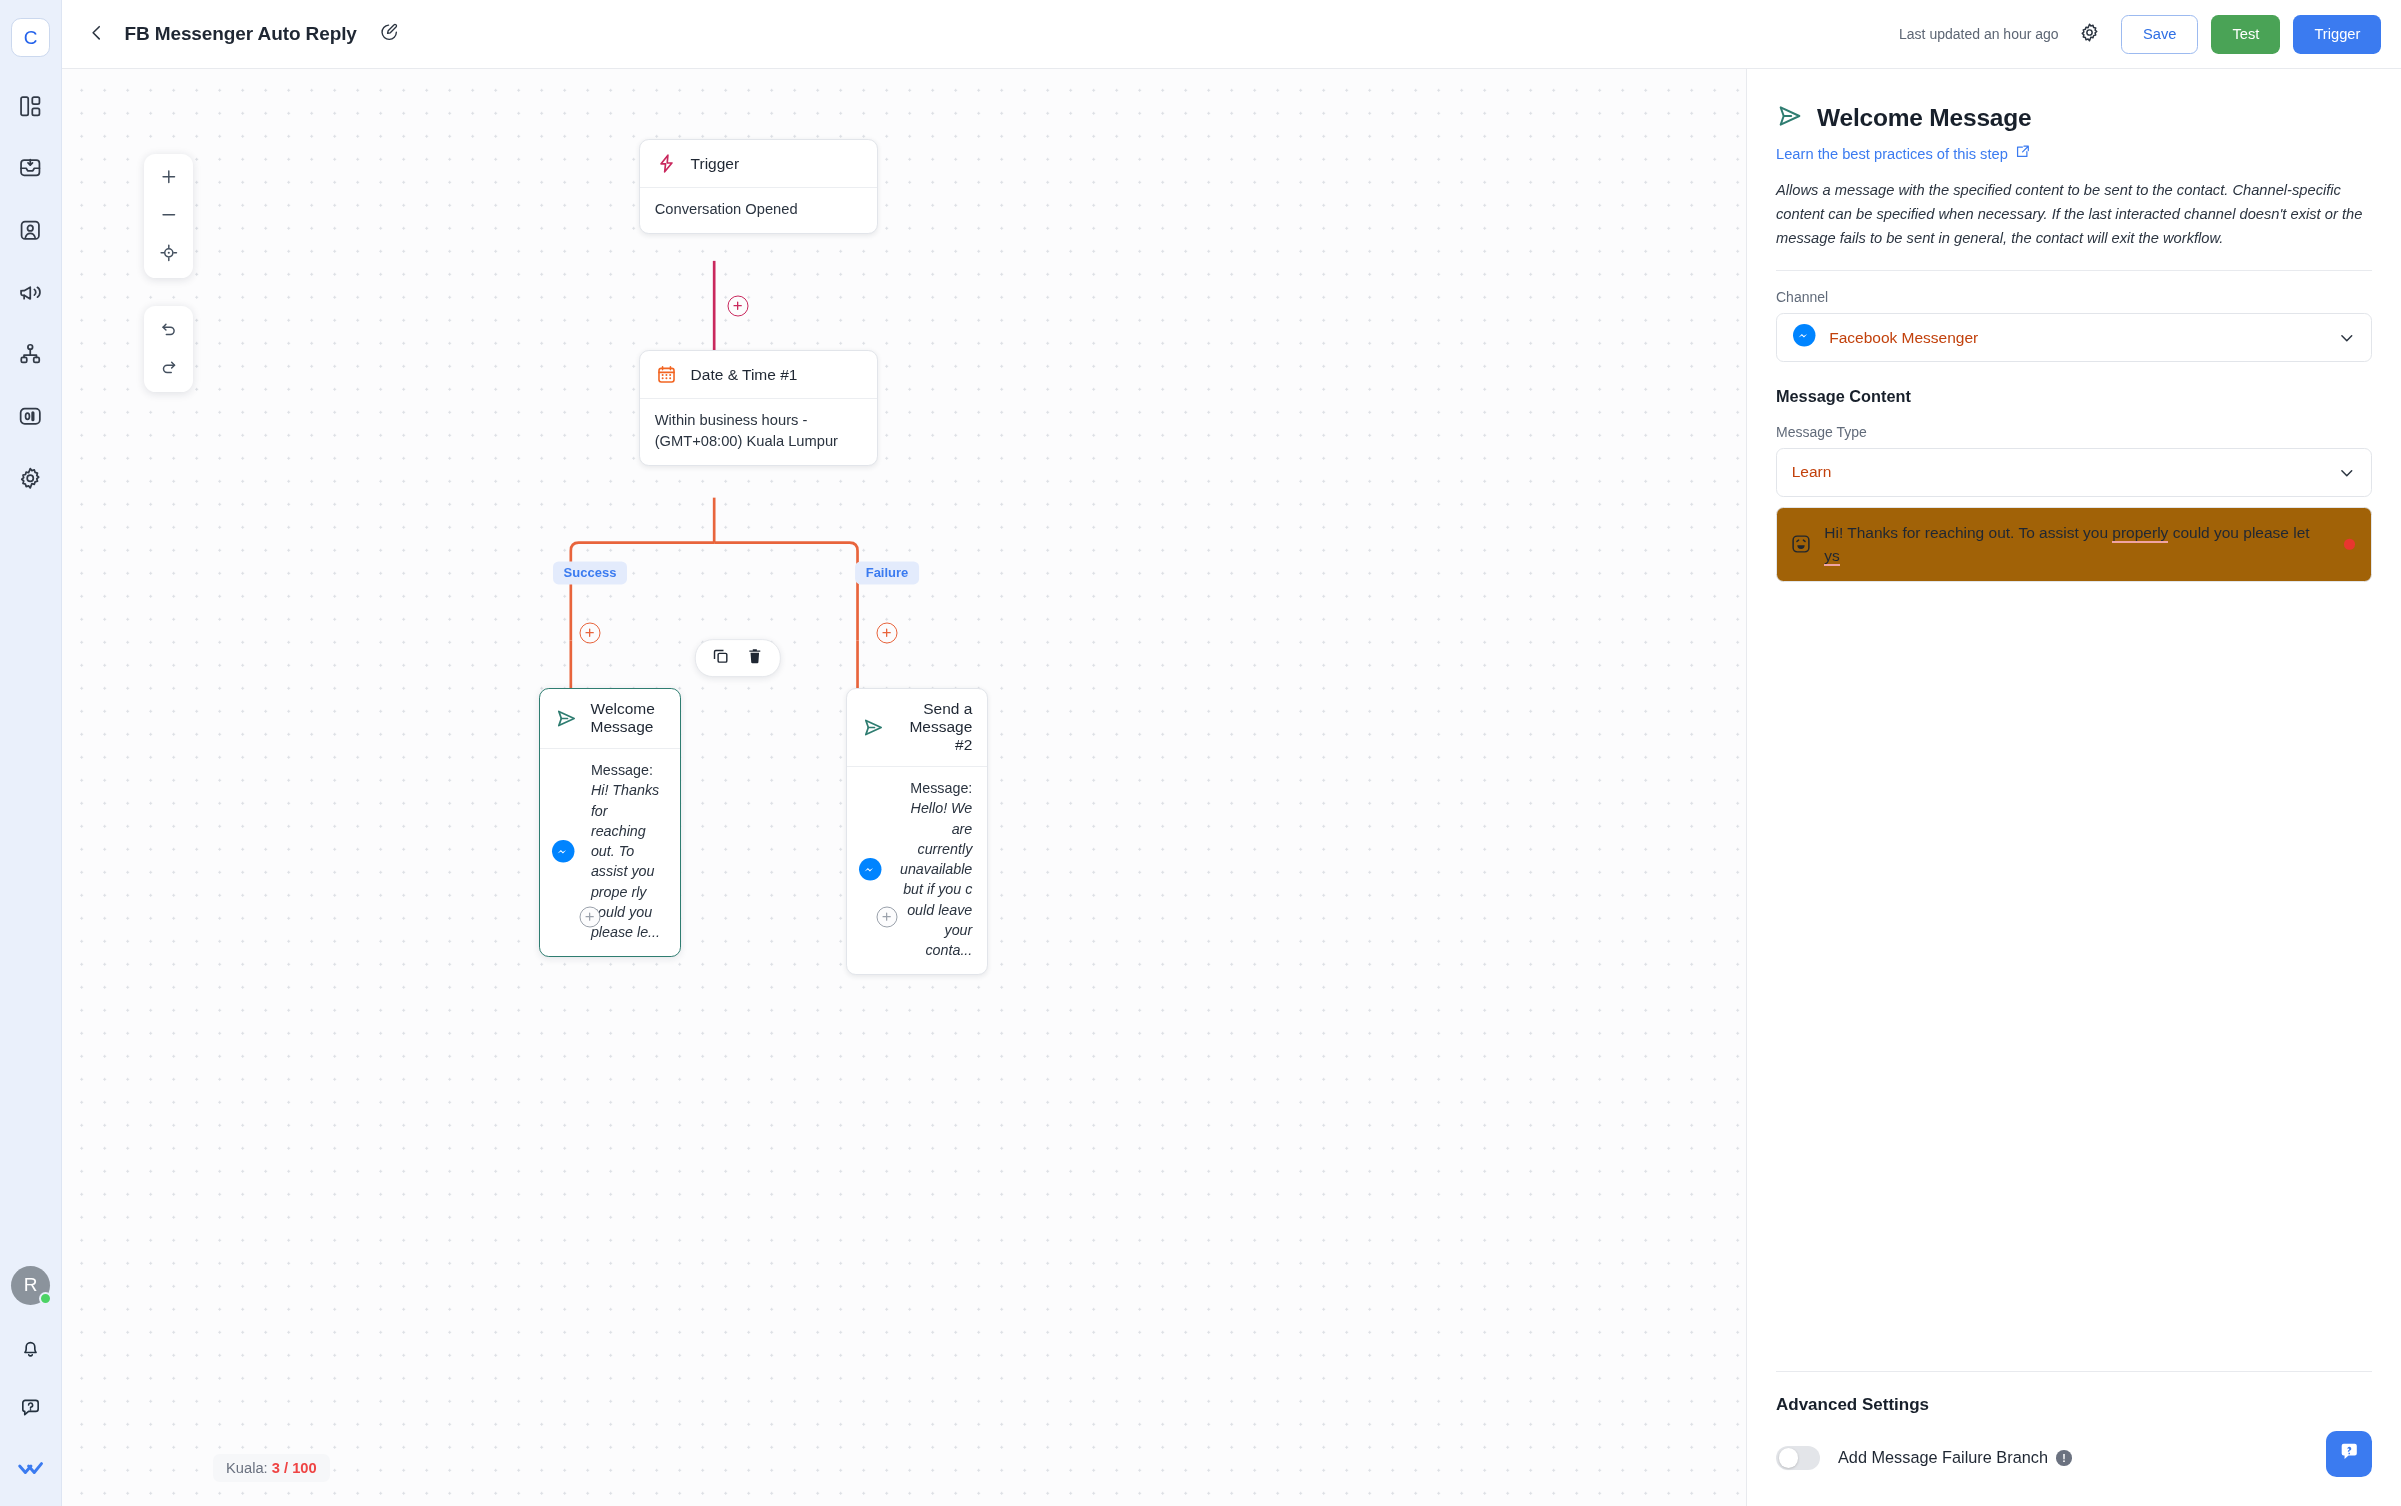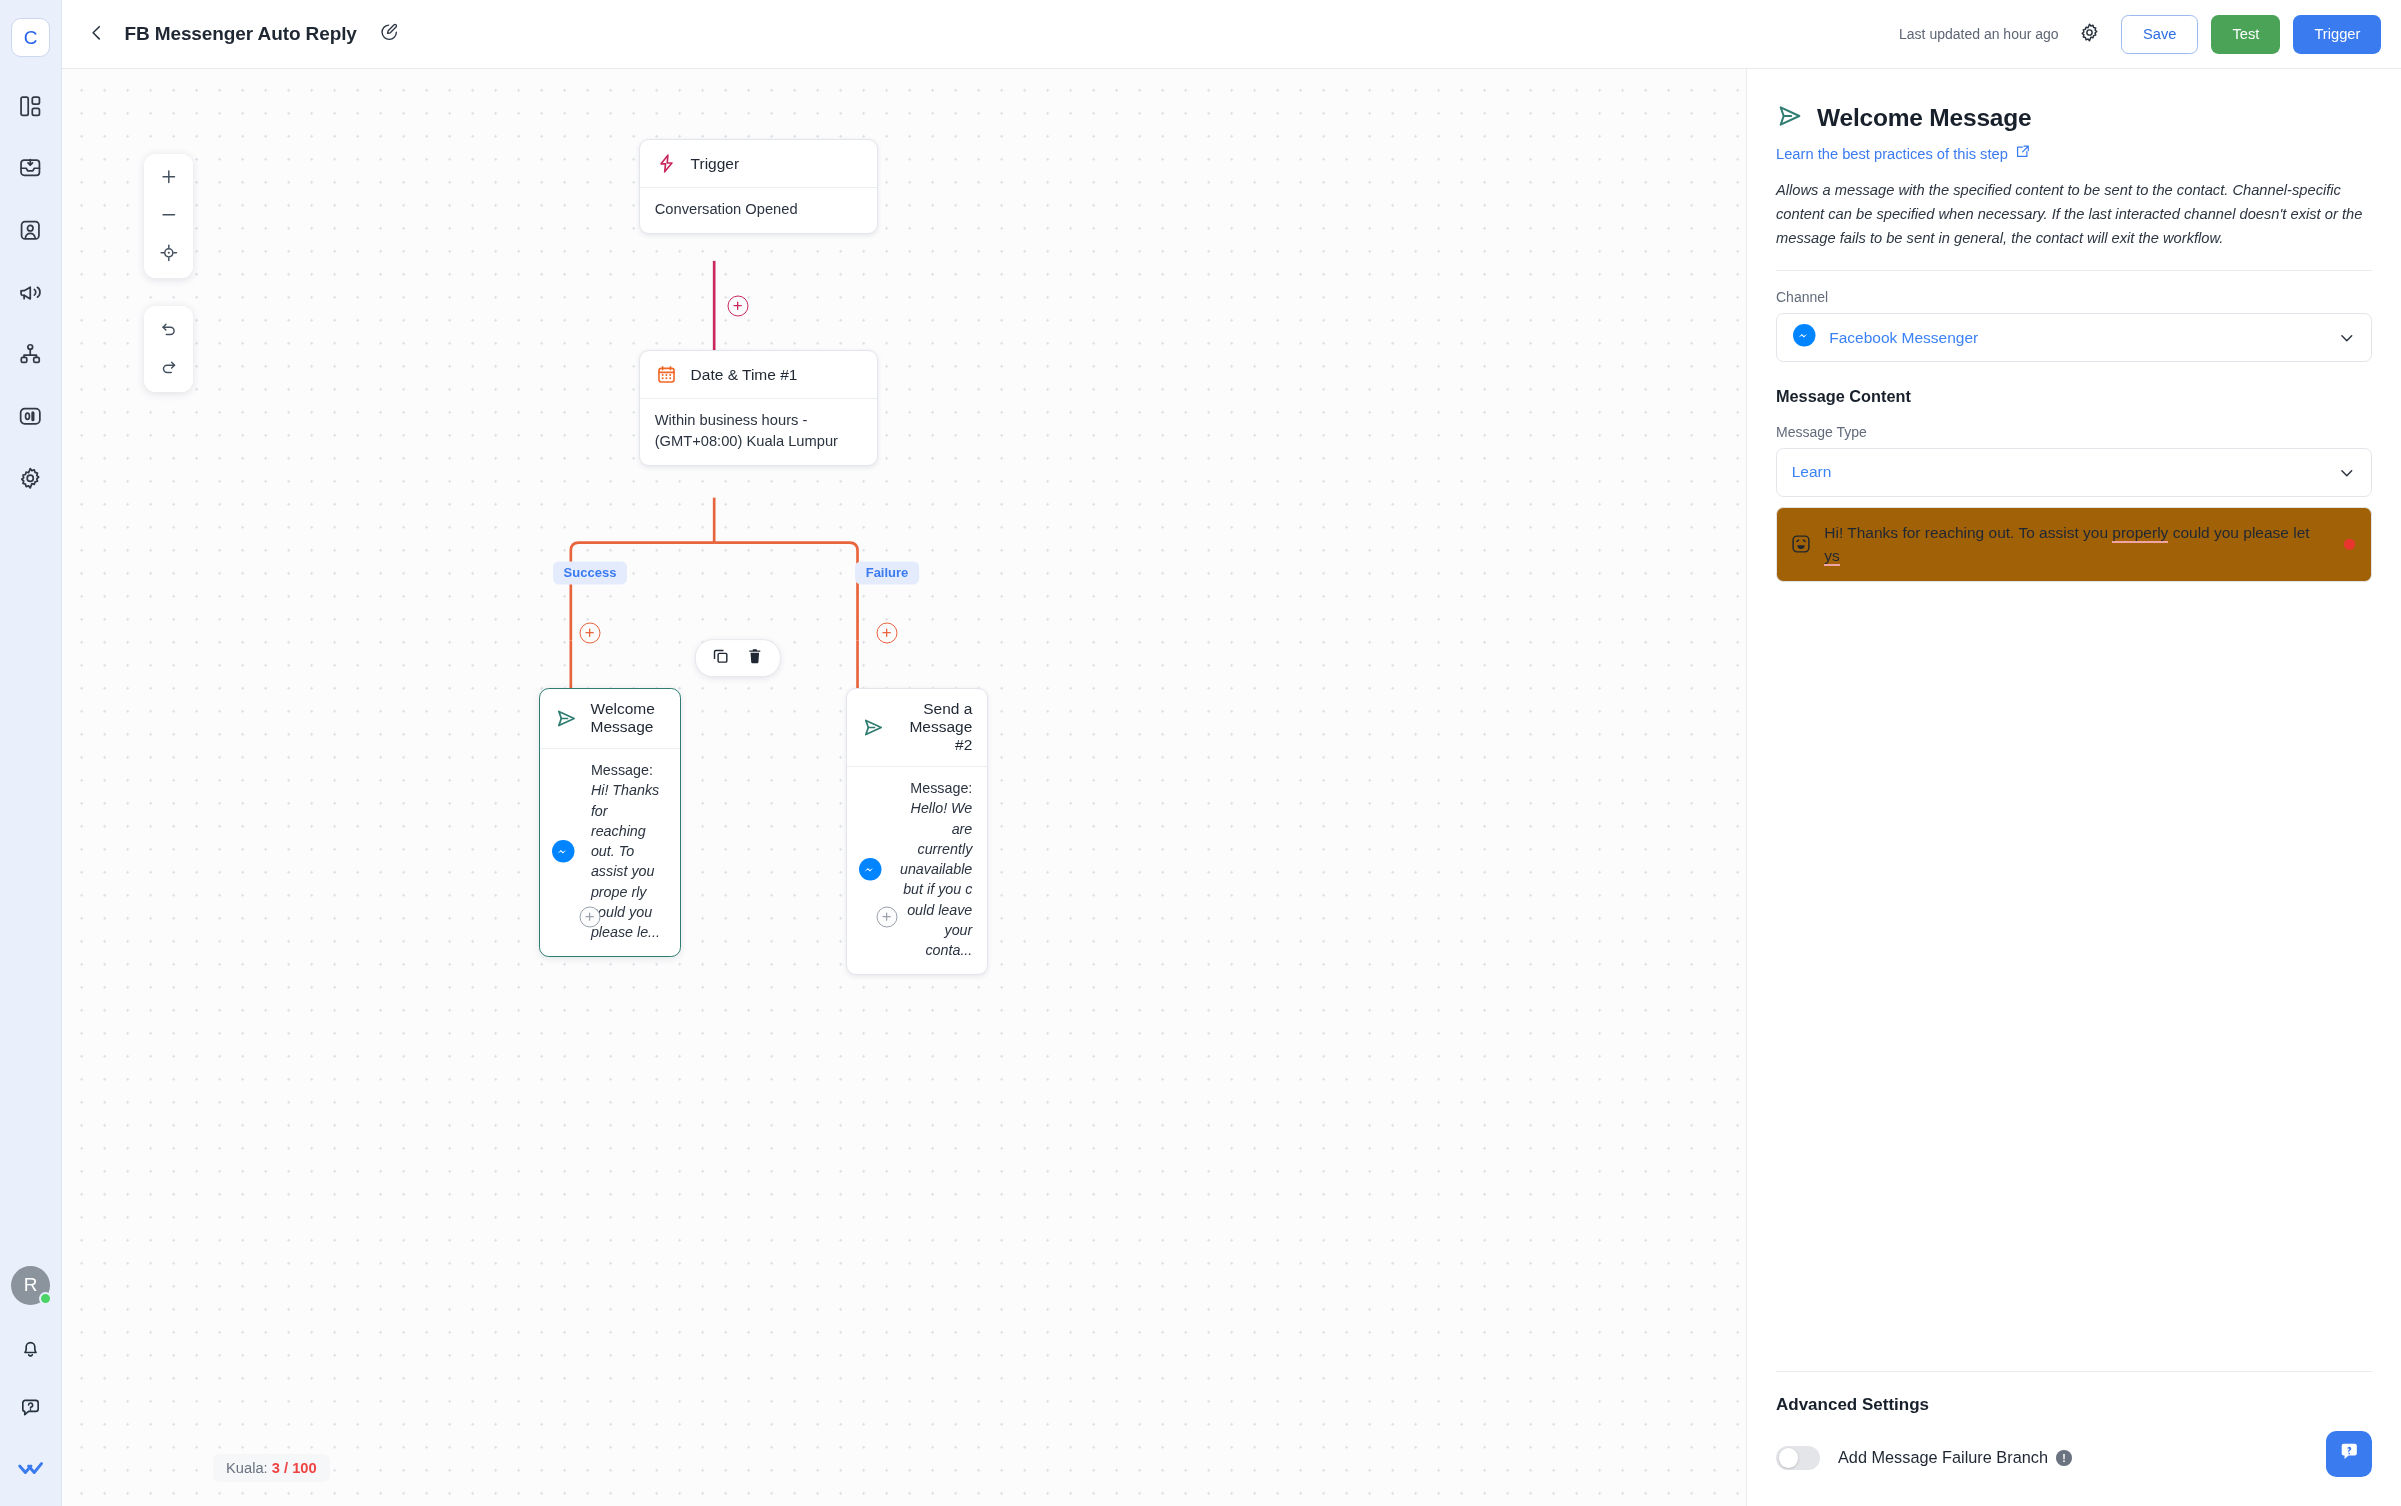--- a/index.html
+++ b/index.html
@@ -161,21 +161,21 @@
   .panel-link {
     margin-top: 11.4px; font-size: 14.7px; color: #3b7bf0;
     display: inline-flex; align-items: center; gap: 7.4px; cursor: pointer; text-decoration: none;
   }
   .panel-desc { margin-top: 16.3px; font-size: 14.7px; line-height: 1.62; color: #2b3440; font-style: italic; }
   .panel-sep { height: 0.8px; background: #e8eaee; margin: 19.6px 0 0; }
   .field-label { font-size: 14px; color: #616b7a; margin: 18px 0 8.2px; }
   .select {
     height: 49px; border: 0.8px solid #e2e5ea; border-radius: 7.4px;
     display: flex; align-items: center; padding: 0 14.7px; gap: 13px;
-    font-size: 15.5px; color: #3b82f6; cursor: pointer; background: #fff;
+    font-size: 15.5px; color: #c2410c; cursor: pointer; background: #fff;
   }
   .select .chev { margin-left: auto; color: #2b3440; display: flex; }
   .section-title { font-size: 16.3px; font-weight: 700; color: #18202b; margin-top: 24.5px; }
   .msgbox {
     margin-top: 9.8px; border: 0.8px solid #e2e5ea; border-radius: 7.4px;
     min-height: 75px; display: flex; align-items: center; gap: 11.4px;
     padding: 11.4px 16.3px 11.4px 11.4px; position: relative; background: #a16207;
   }
   .msgbox .emoji-btn { width: 24.5px; height: 24.5px; flex: 0 0 24.5px; display:flex; align-items:center; justify-content:center; cursor: pointer; color: #20262e; }
   .msgbox .content { font-size: 15.5px; line-height: 1.52; color: #1f2733; padding-right: 33px; }

